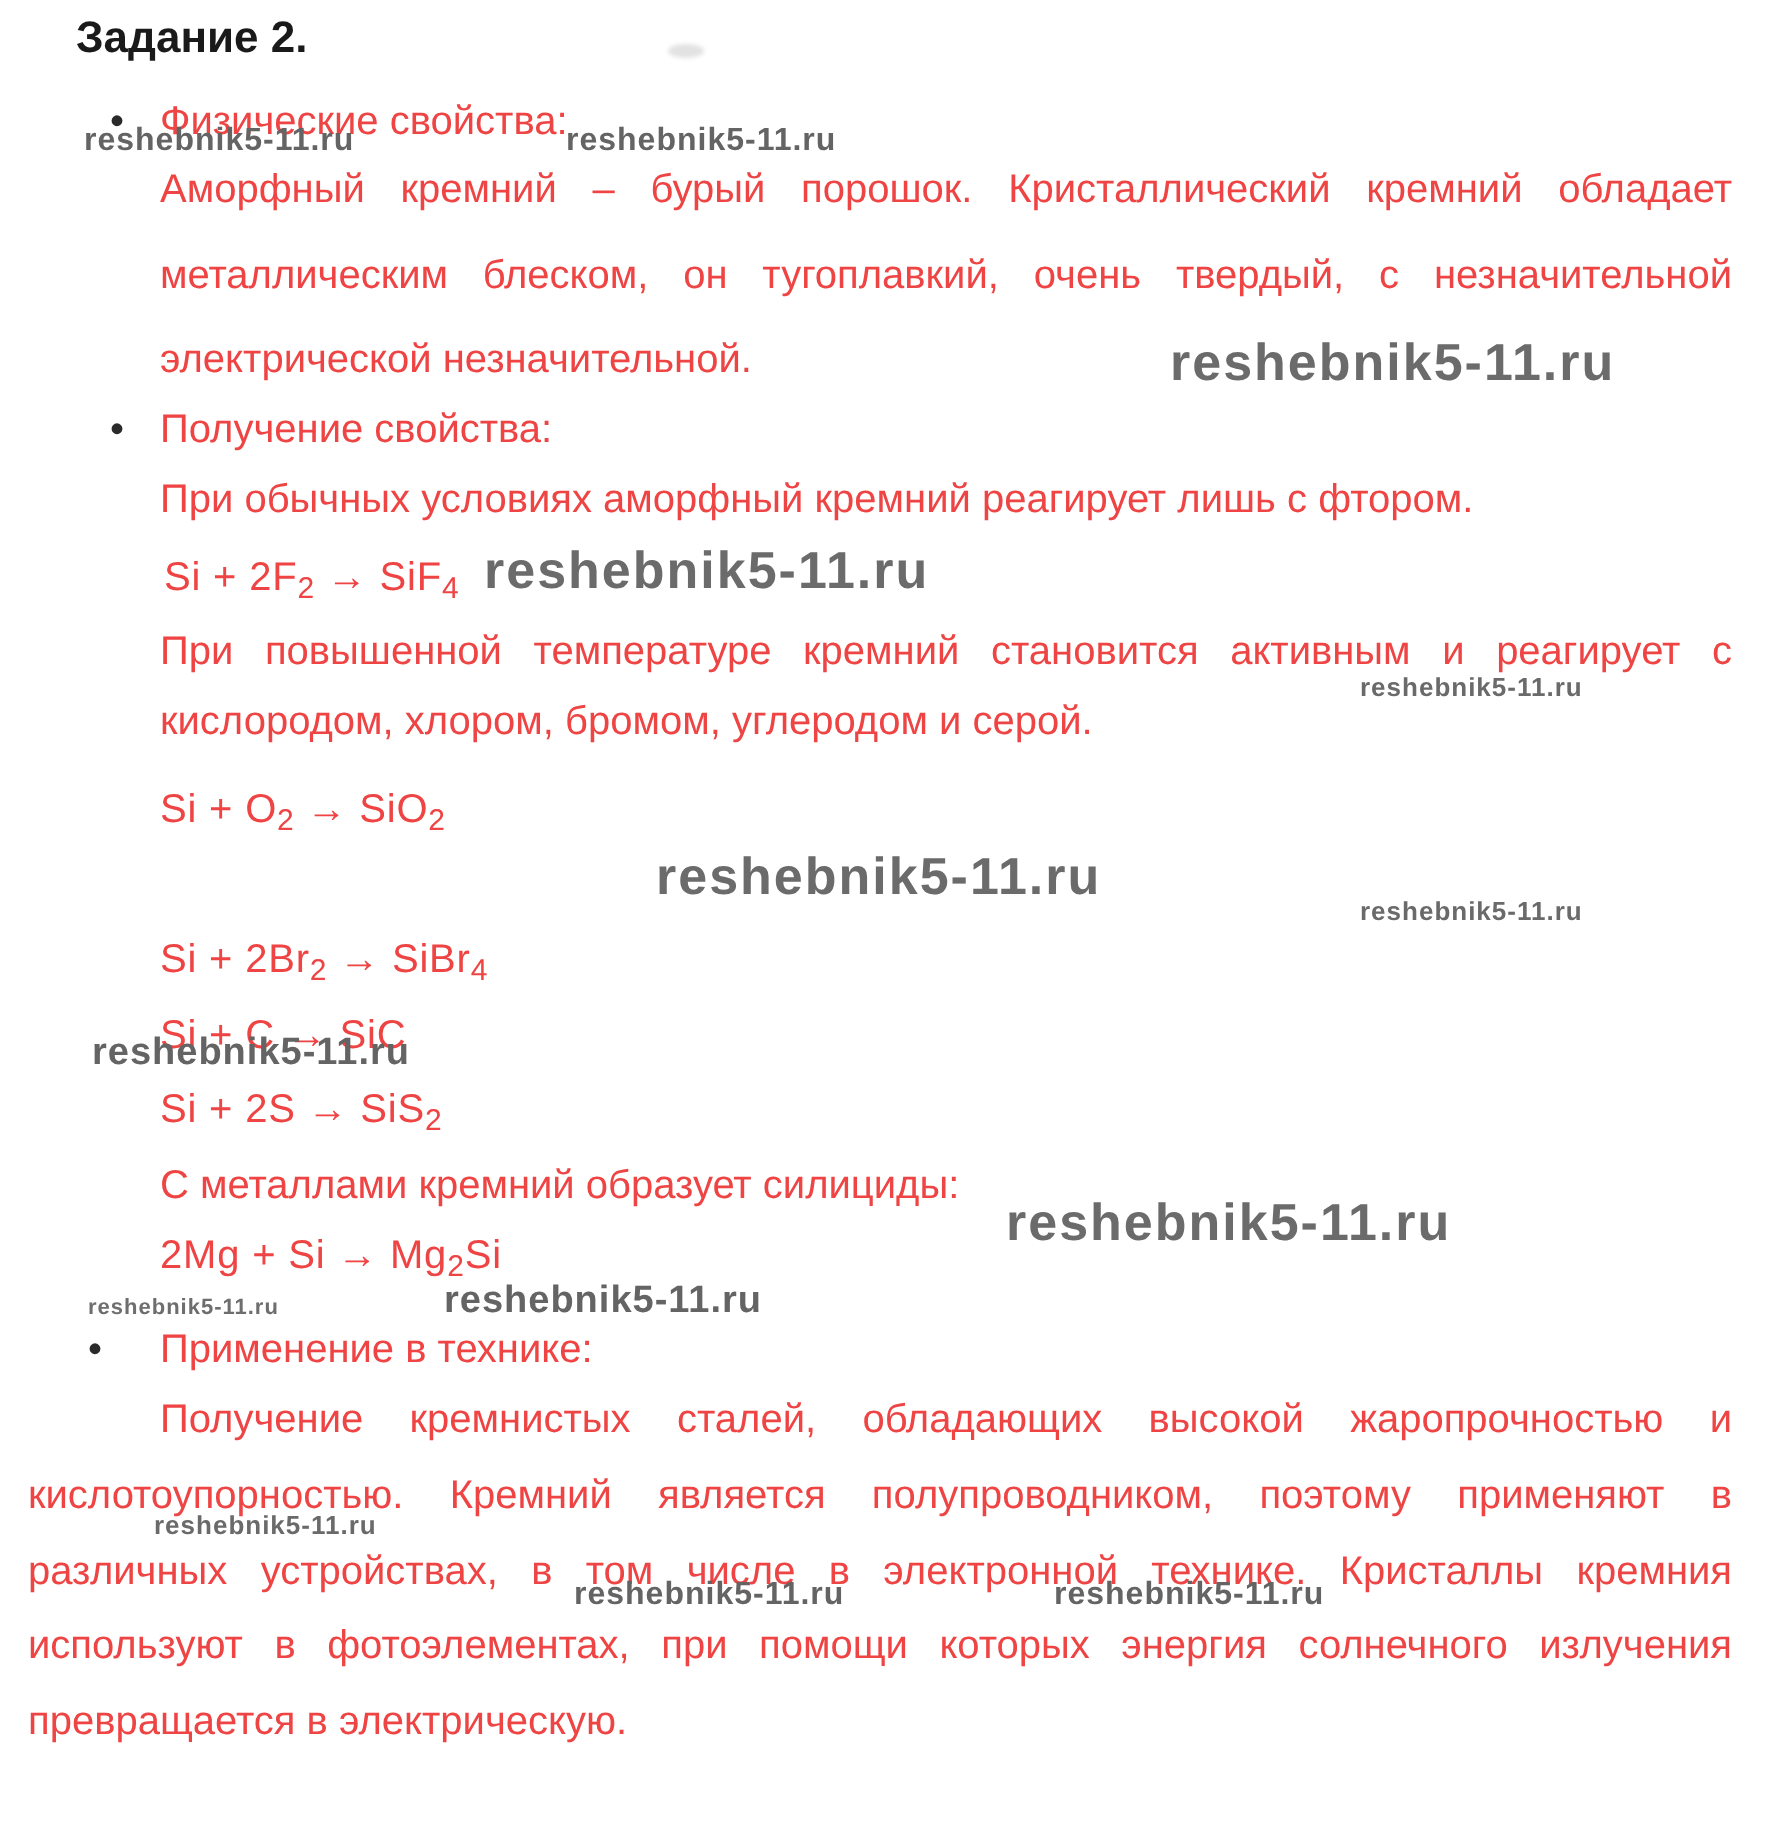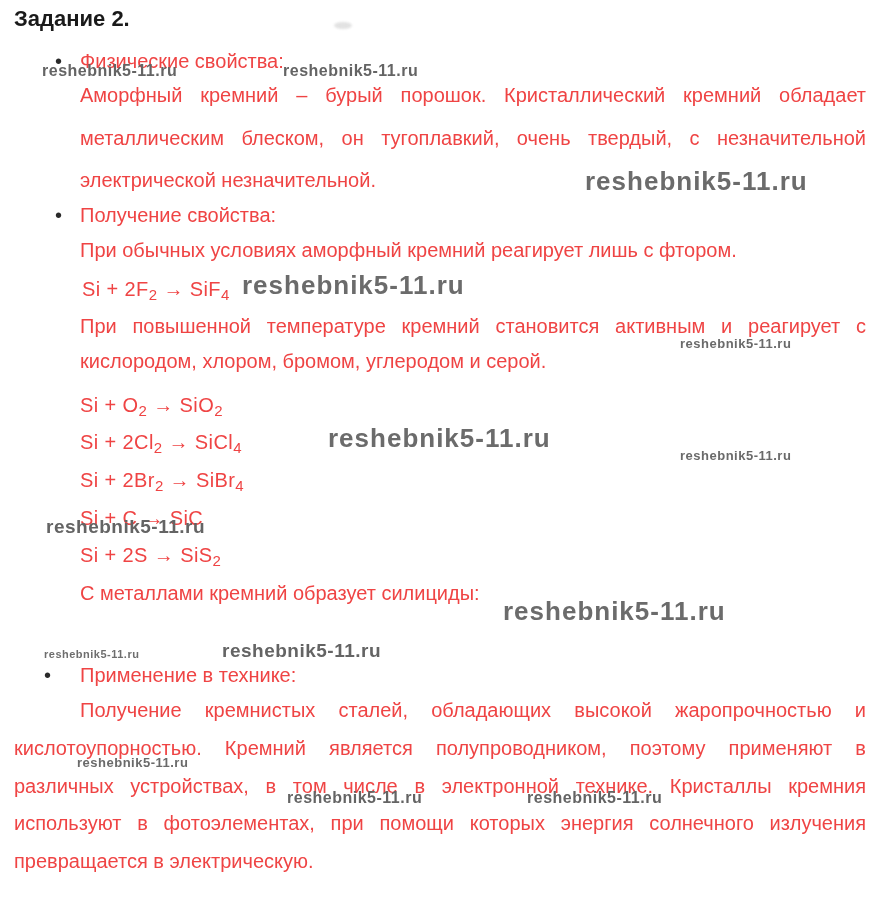--- a/index.html
+++ b/index.html
@@ -11,20 +11,21 @@
     font-family: "Liberation Sans", "DejaVu Sans", sans-serif;
     color: #3d3d3d;
     overflow: hidden;
   }
   .title {
     position: absolute;
     font-size: 22px;
     font-weight: 700;
     color: #1a1a1a;
     white-space: nowrap;
+    margin-left: 24px;
   }
   .line {
     position: absolute;
     font-size: 20px;
     line-height: 26px;
     color: #ef4444;
     white-space: nowrap;
   }
   .just {
     white-space: normal;
@@ -90,38 +91,38 @@
     <span>Si + 2F</span><sub>2</sub><span> → SiF</span><sub>4</sub>
   </div>
 
   <div class="line just" style="left:80px; top:313px; width:786px">При повышенной температуре кремний становится активным и реагирует с</div>
   <div class="line" style="left:80px; top:348px">кислородом, хлором, бромом, углеродом и серой.</div>
 
   <div class="line eq" style="left:80px; top:392px">
     <span>Si + O</span><sub>2</sub><span> → SiO</span><sub>2</sub>
   </div>
 
-  <div class="line eq" style="left:80px; top:429px">
-    <span>Si + 2Cl</span><sub>2</sub><span> → SiCl</span><sub>4</sub>
-  </div>
 
   <div class="line eq" style="left:80px; top:467px">
     <span>Si + 2Br</span><sub>2</sub><span> → SiBr</span><sub>4</sub>
   </div>
 
   <div class="line eq" style="left:80px; top:505px">
     <span>Si + C → SiC</span><sub></sub><span></span><sub></sub>
   </div>
 
   <div class="line eq" style="left:80px; top:542px">
     <span>Si + 2S → SiS</span><sub>2</sub><span></span><sub></sub>
   </div>
 
   <div class="line" style="left:80px; top:580px">С металлами кремний образует силициды:</div>
 
+  <div class="line eq" style="left:80px; top:615px">
+    <span>2Mg + Si → Mg</span><sub>2</sub><span>Si</span><sub></sub>
+  </div>
 
   <span class="bullet" style="left:44px; top:662px">•</span>
   <div class="line just indent-first" style="left:14px; top:697px; width:852px">Получение кремнистых сталей, обладающих высокой жаропрочностью и</div>
 
   <div class="line" style="left:80px; top:662px">Применение в технике:</div>
   <div class="line just" style="left:14px; top:735px; width:852px">кислотоупорностью. Кремний является полупроводником, поэтому применяют в</div>
   <div class="line just" style="left:14px; top:773px; width:852px">различных устройствах, в том числе в электронной технике. Кристаллы кремния</div>
   <div class="line just" style="left:14px; top:810px; width:852px">используют в фотоэлементах, при помощи которых энергия солнечного излучения</div>
   <div class="line" style="left:14px; top:848px">превращается в электрическую.</div>
 

